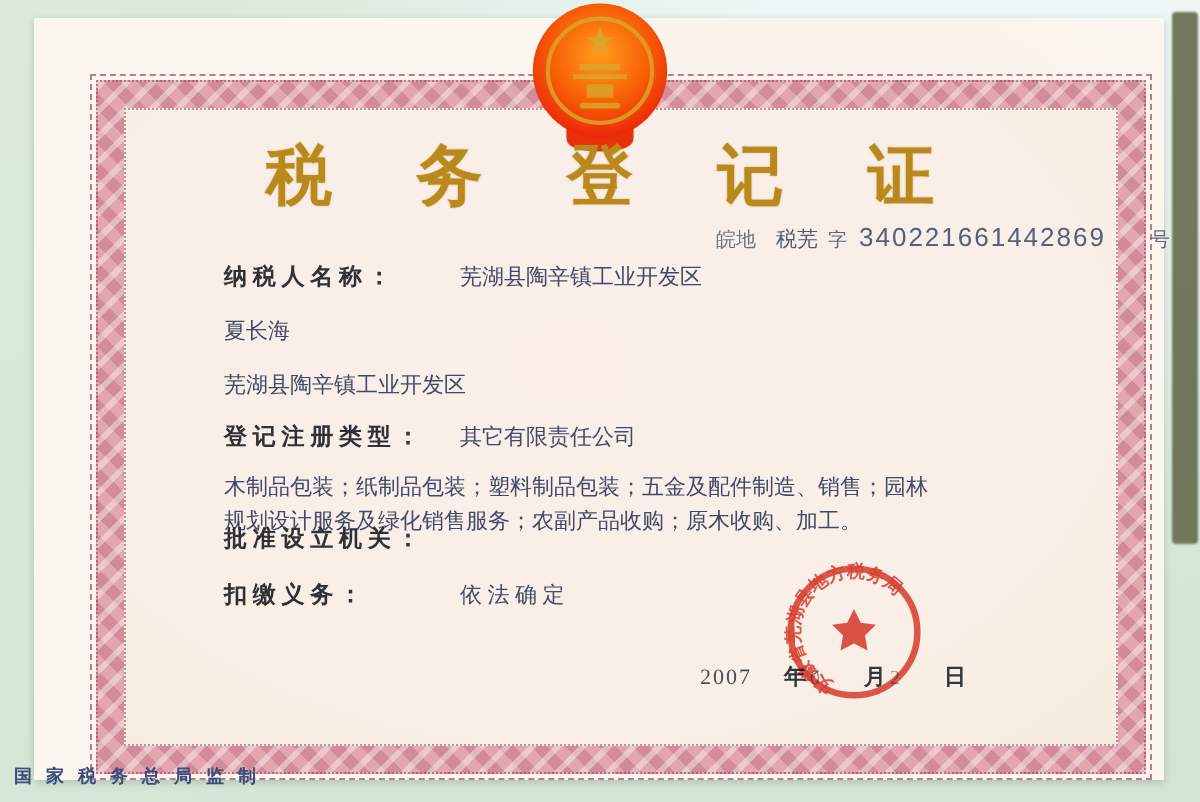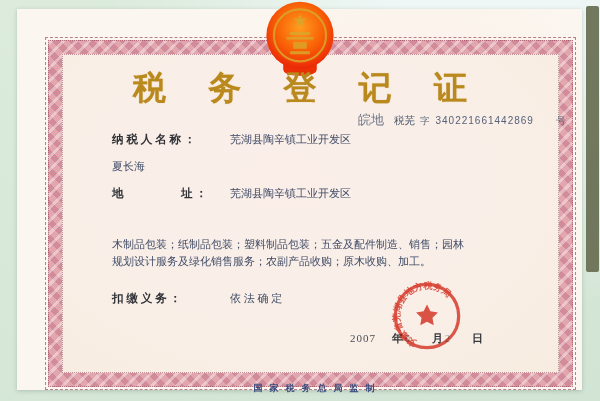--- a/index.html
+++ b/index.html
@@ -54,24 +54,24 @@
     font-size:33px;font-weight:bold;color:#b9891d;
     letter-spacing:17px;text-indent:17px;
     text-shadow:0 0 1px rgba(185,137,29,.6);
   }
 
   
   .serial{
     position:absolute;left:346px;top:111px;color:#5d6878;
     font-size:10px;white-space:nowrap;
   }
-  .serial .s-prefix{font-size:13px;color:#6b7486;margin-right:10px;padding-left:12px;}
+  .serial .s-prefix{font-size:10px;color:#6b7486;margin-right:10px;padding-left:12px;}
   .serial .s-mid{font-size:10.5px;color:#4f5a70;text-align:right;}
   .serial .s-char{font-size:9.5px;margin:0 6px 0 5px;}
-  .serial .s-num{font-size:10px;letter-spacing:1px;color:#55607a;}
+  .serial .s-num{font-size:13px;letter-spacing:1px;color:#55607a;}
   .serial .s-suffix{margin-left:22px;}
 
   
   .field-row{position:absolute;left:88px;display:flex;align-items:flex-start;width:440px;padding-left:24px;}
   .flabel{
     flex:0 0 118px;color:#2f3136;font-size:11.5px;line-height:16px;
     font-family:"Liberation Serif","DejaVu Serif",serif;font-weight:bold;white-space:nowrap;
   }
   .fvalue{
     color:#3f4b66;font-size:11px;line-height:17px;max-width:352px;
@@ -91,23 +91,23 @@
   .dateline .d-lab{font-weight:bold;color:#34363c;}
   .dateline .d-digit{color:#7a828e;opacity:.8;font-size:10px;}
   .dateline .gap1{margin-left:2px;}
   .dateline .gap2{margin-left:22px;}
 
   
   .seal{position:absolute;left:391px;top:280px;width:72px;height:72px;mix-blend-mode:multiply;opacity:.92;}
 
   
   .footer{
-    position:absolute;left:0;right:0;top:382px;text-align:center;
+    position:absolute;left:0;right:0;top:382px;text-align:left;
     color:#3c4c7c;font-size:9px;letter-spacing:7px;text-indent:7px;
-    font-family:"Liberation Serif","DejaVu Serif",serif;font-weight:bold;padding-left:28px;
+    font-family:"Liberation Serif","DejaVu Serif",serif;font-weight:bold;
   }
 </style>
 </head>
 <body>
 
 <div class="stage">
 
   <div class="edge-strip"></div>
 
   <div class="paper">
@@ -145,25 +145,32 @@
     </div>
 
     <div class="field-row" style="top:131px">
       <span class="flabel">纳 税 人 名 称 ：</span>
       <span class="fvalue">芜湖县陶辛镇工业开发区</span>
     </div>
     <div class="field-row" style="top:158px">
       <span class="fvalue">夏长海</span>
     </div>
     <div class="field-row" style="top:185px">
-      <span class="flabel">地　　　　　址 ：</span>
       <span class="fvalue">芜湖县陶辛镇工业开发区</span>
+    </div>
+    <div class="field-row" style="top:211px">
+      <span class="flabel">登 记 注 册 类 型 ：</span>
+      <span class="fvalue">其它有限责任公司</span>
     </div>
     <div class="field-row" style="top:236px">
       <span class="fvalue">木制品包装；纸制品包装；塑料制品包装；五金及配件制造、销售；园林规划设计服务及绿化销售服务；农副产品收购；原木收购、加工。</span>
+    </div>
+    <div class="field-row" style="top:262px">
+      <span class="flabel">批 准 设 立 机 关 ：</span>
+      <span class="fvalue"></span>
     </div>
     <div class="field-row" style="top:290px">
       <span class="flabel">扣 缴 义 务 ：</span>
       <span class="fvalue">依 法 确 定</span>
     </div>
 
 
     <div class="dateline">
       <span class="d-year">2007</span><span class="d-lab">年</span><span class="d-digit gap1">0</span><span class="d-lab gap2">月</span><span class="d-digit gap1">2</span><span class="d-lab gap2">日</span>
     </div>

